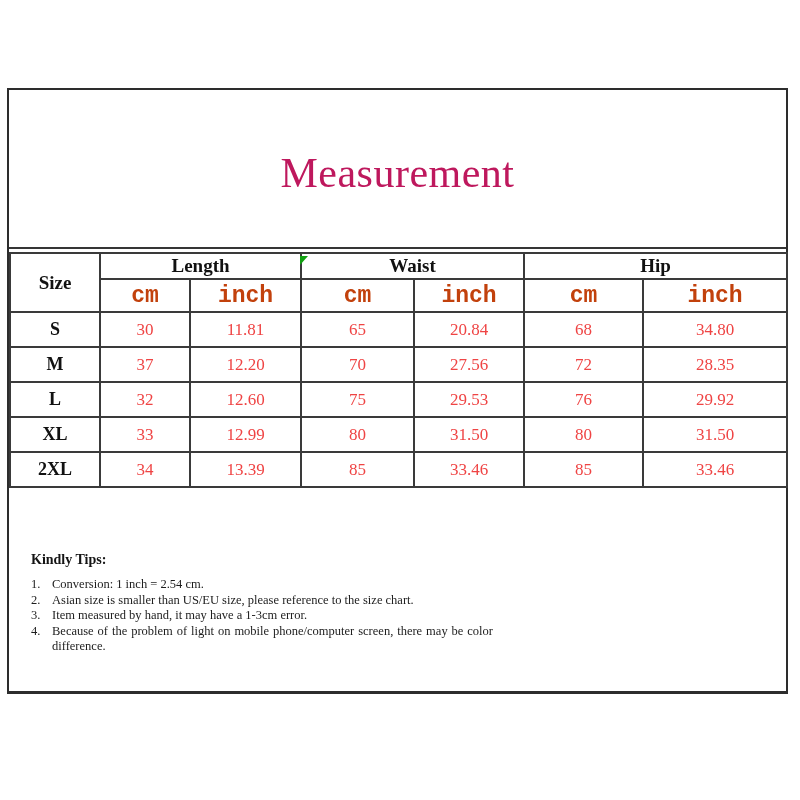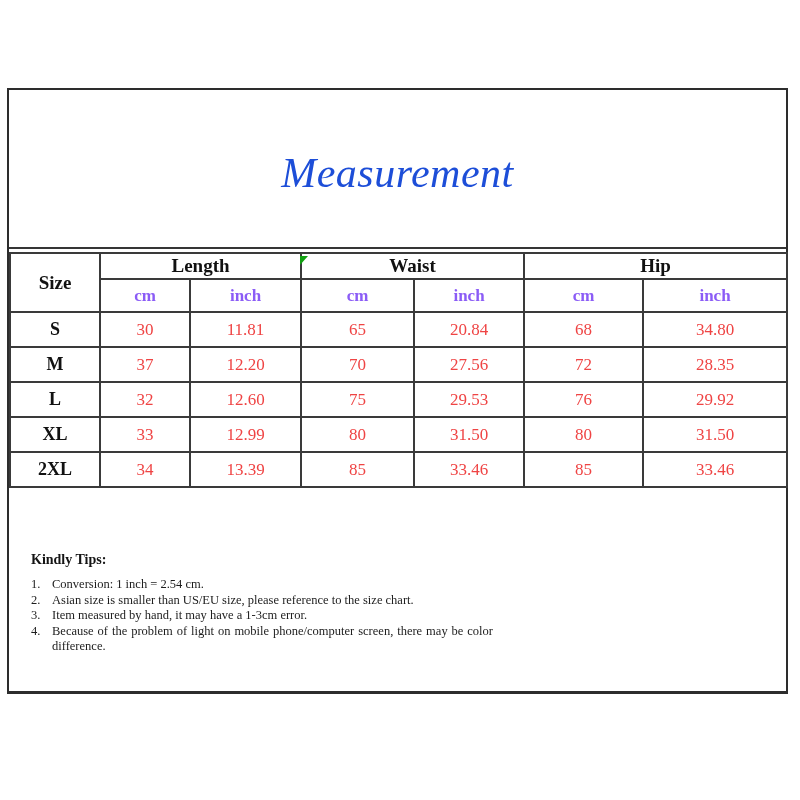--- a/index.html
+++ b/index.html
@@ -27,23 +27,22 @@
     height: 159px;
     border-bottom: 2px solid #353535;
     display: flex;
     align-items: center;
     justify-content: center;
     padding-top: 8px;
     box-sizing: border-box;
   }
   .page-title {
     font-size: 42px;
-    color: #1d4ed8;
+    color: #be185d;
     letter-spacing: 0.5px;
-    font-style: italic;
   }
   table.size-table {
     width: 100%;
     border-collapse: collapse;
     table-layout: fixed;
     margin-top: 3px;
   }
   table.size-table th,
   table.size-table td {
     border: 2px solid #3a3a3a;
@@ -54,23 +53,24 @@
   }
   tr.group-header-row { height: 26px; }
   tr.unit-header-row  { height: 33px; }
   tr.data-row         { height: 35px; }
   th.group-header, th.corner-header {
     font-size: 19px;
     font-weight: bold;
     color: #111;
   }
   th.unit-header {
-    font-size: 17px;
-    font-weight: bold;
-    color: #8b5cf6;
+    font-size: 23px;
+    font-weight: bold;
+    color: #c2410c;
+    font-family: Liberation Mono, monospace;
   }
   th.size-label {
     font-size: 18px;
     font-weight: bold;
     color: #111;
   }
   td.measurement-value {
     font-size: 17px;
     font-weight: normal;
     color: #ef4444;

